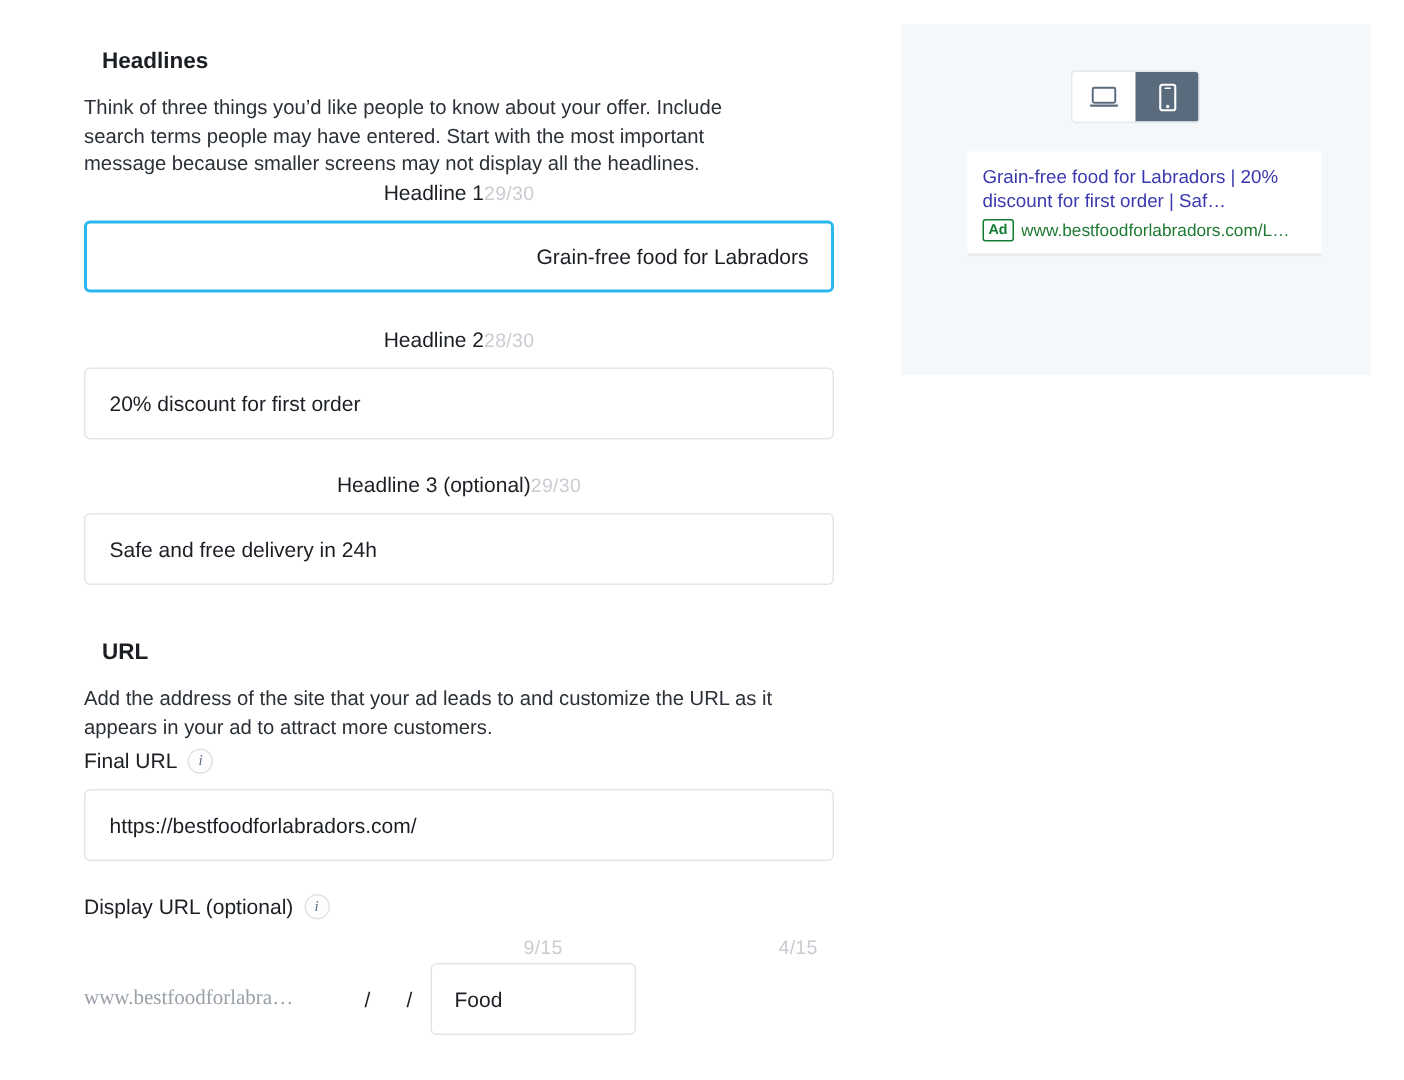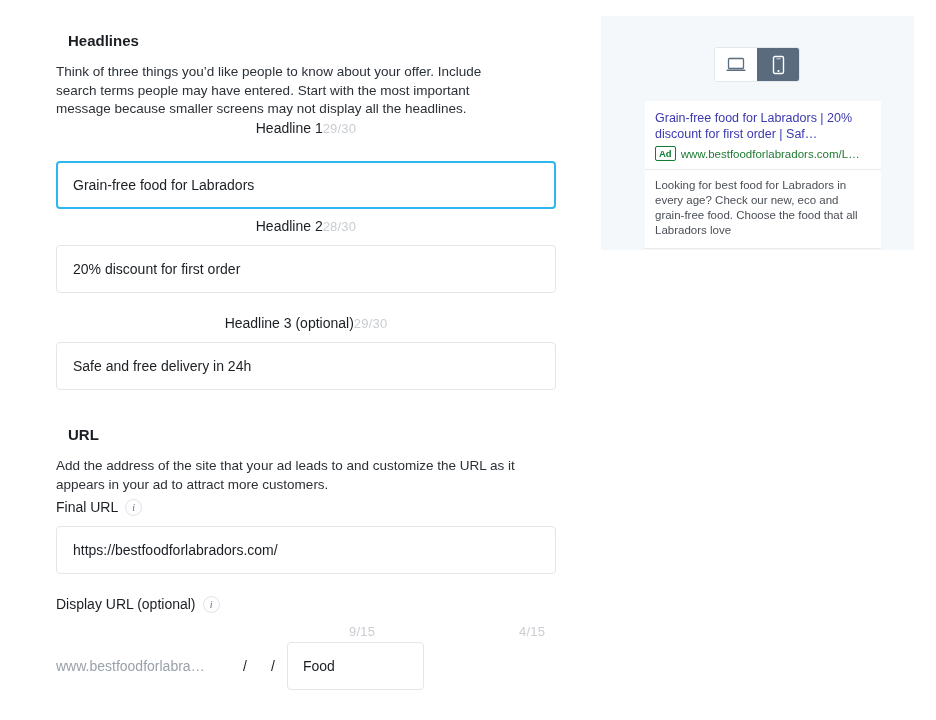--- a/index.html
+++ b/index.html
@@ -119,20 +119,21 @@
     align-items: center;
     width: 500px;
     height: 48px;
   }
   .disp-domain {
     width: 175px;
     font-size: 14px;
     color: #9aa1a9;
     white-space: nowrap;
     overflow: hidden;
+    font-family: Liberation Serif, serif;
   }
   .disp-slash {
     width: 28px;
     text-align: center;
     font-size: 14px;
     color: #1b1f24;
   }
   .disp-input {
     width: 137px;
     height: 48px;
@@ -232,21 +233,21 @@
     <div style="position:absolute; left:0; top:19px;">
       <h2 class="section-title">Headlines</h2>
       <p class="section-desc" style="margin-top:10px; width:465px;">Think of three things you’d like people to know about your offer. Include search terms people may have entered. Start with the most important message because smaller screens may not display all the headlines.</p>
     </div>
 
     <div style="position:absolute; left:0; top:119px;">
       <div class="field-label-row">
         <span class="field-label">Headline 1</span>
         <span class="counter">29/30</span>
       </div>
-      <div class="text-input focused" style="margin-top:23px;">
+      <div class="text-input focused" style="margin-top:9px;justify-content:flex-end;">
         <span>Grain-free food for Labradors</span>
       </div>
     </div>
 
     <div style="position:absolute; left:0; top:217px;">
       <div class="field-label-row">
         <span class="field-label">Headline 2</span>
         <span class="counter">28/30</span>
       </div>
       <div class="text-input" style="margin-top:9px;">
@@ -322,19 +323,18 @@
 
     <div class="ad-card">
       <div class="ad-top">
         <div class="ad-title">Grain-free food for Labradors | 20% discount for first order | Saf…</div>
         <div class="ad-url-row">
           <span class="ad-badge">Ad</span>
           <span class="ad-url">www.bestfoodforlabradors.com/L…</span>
         </div>
       </div>
       <div class="ad-divider"></div>
-      <div class="ad-desc">Looking for best food for Labradors in every age? Check our new, eco and grain-free food. Choose the food that all Labradors love</div>
       <div class="ad-divider"></div>
     </div>
 
   </div>
 
 </div>
 
 </body></html>

